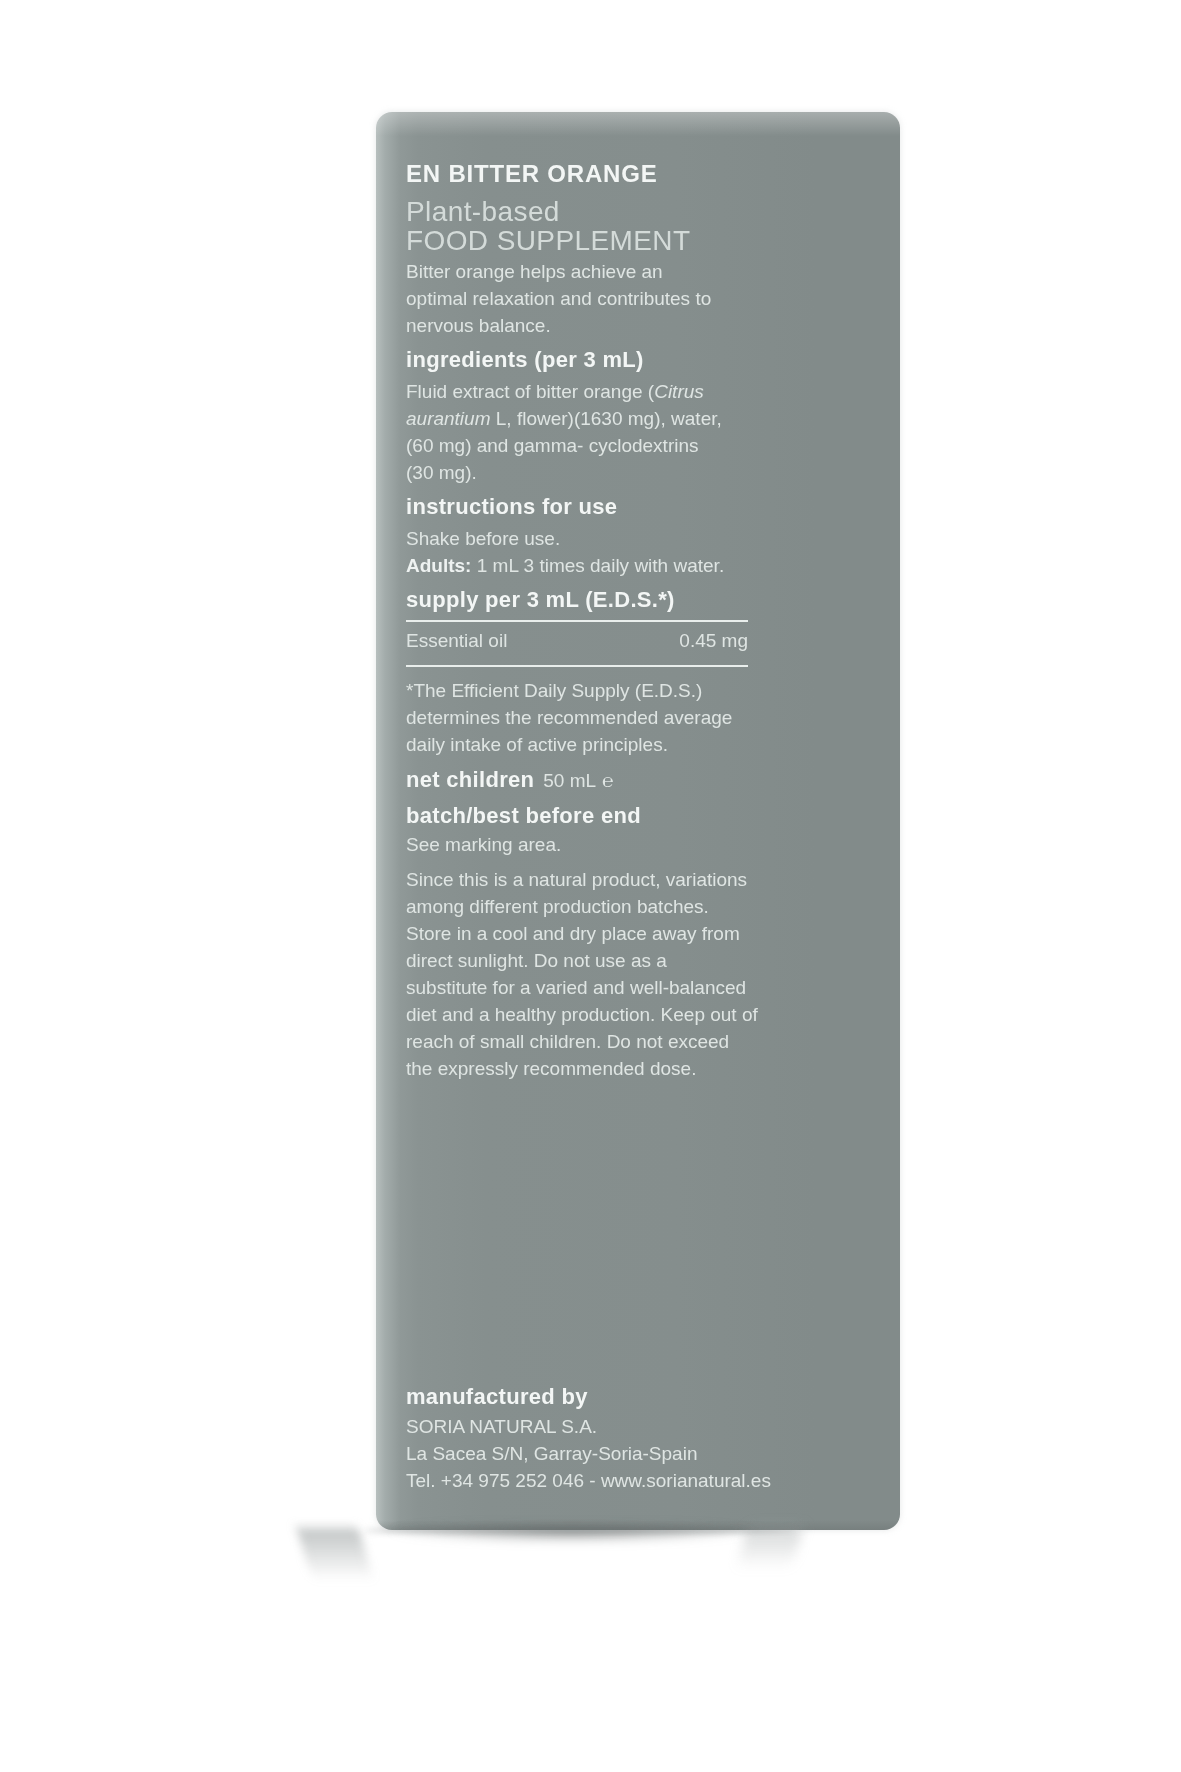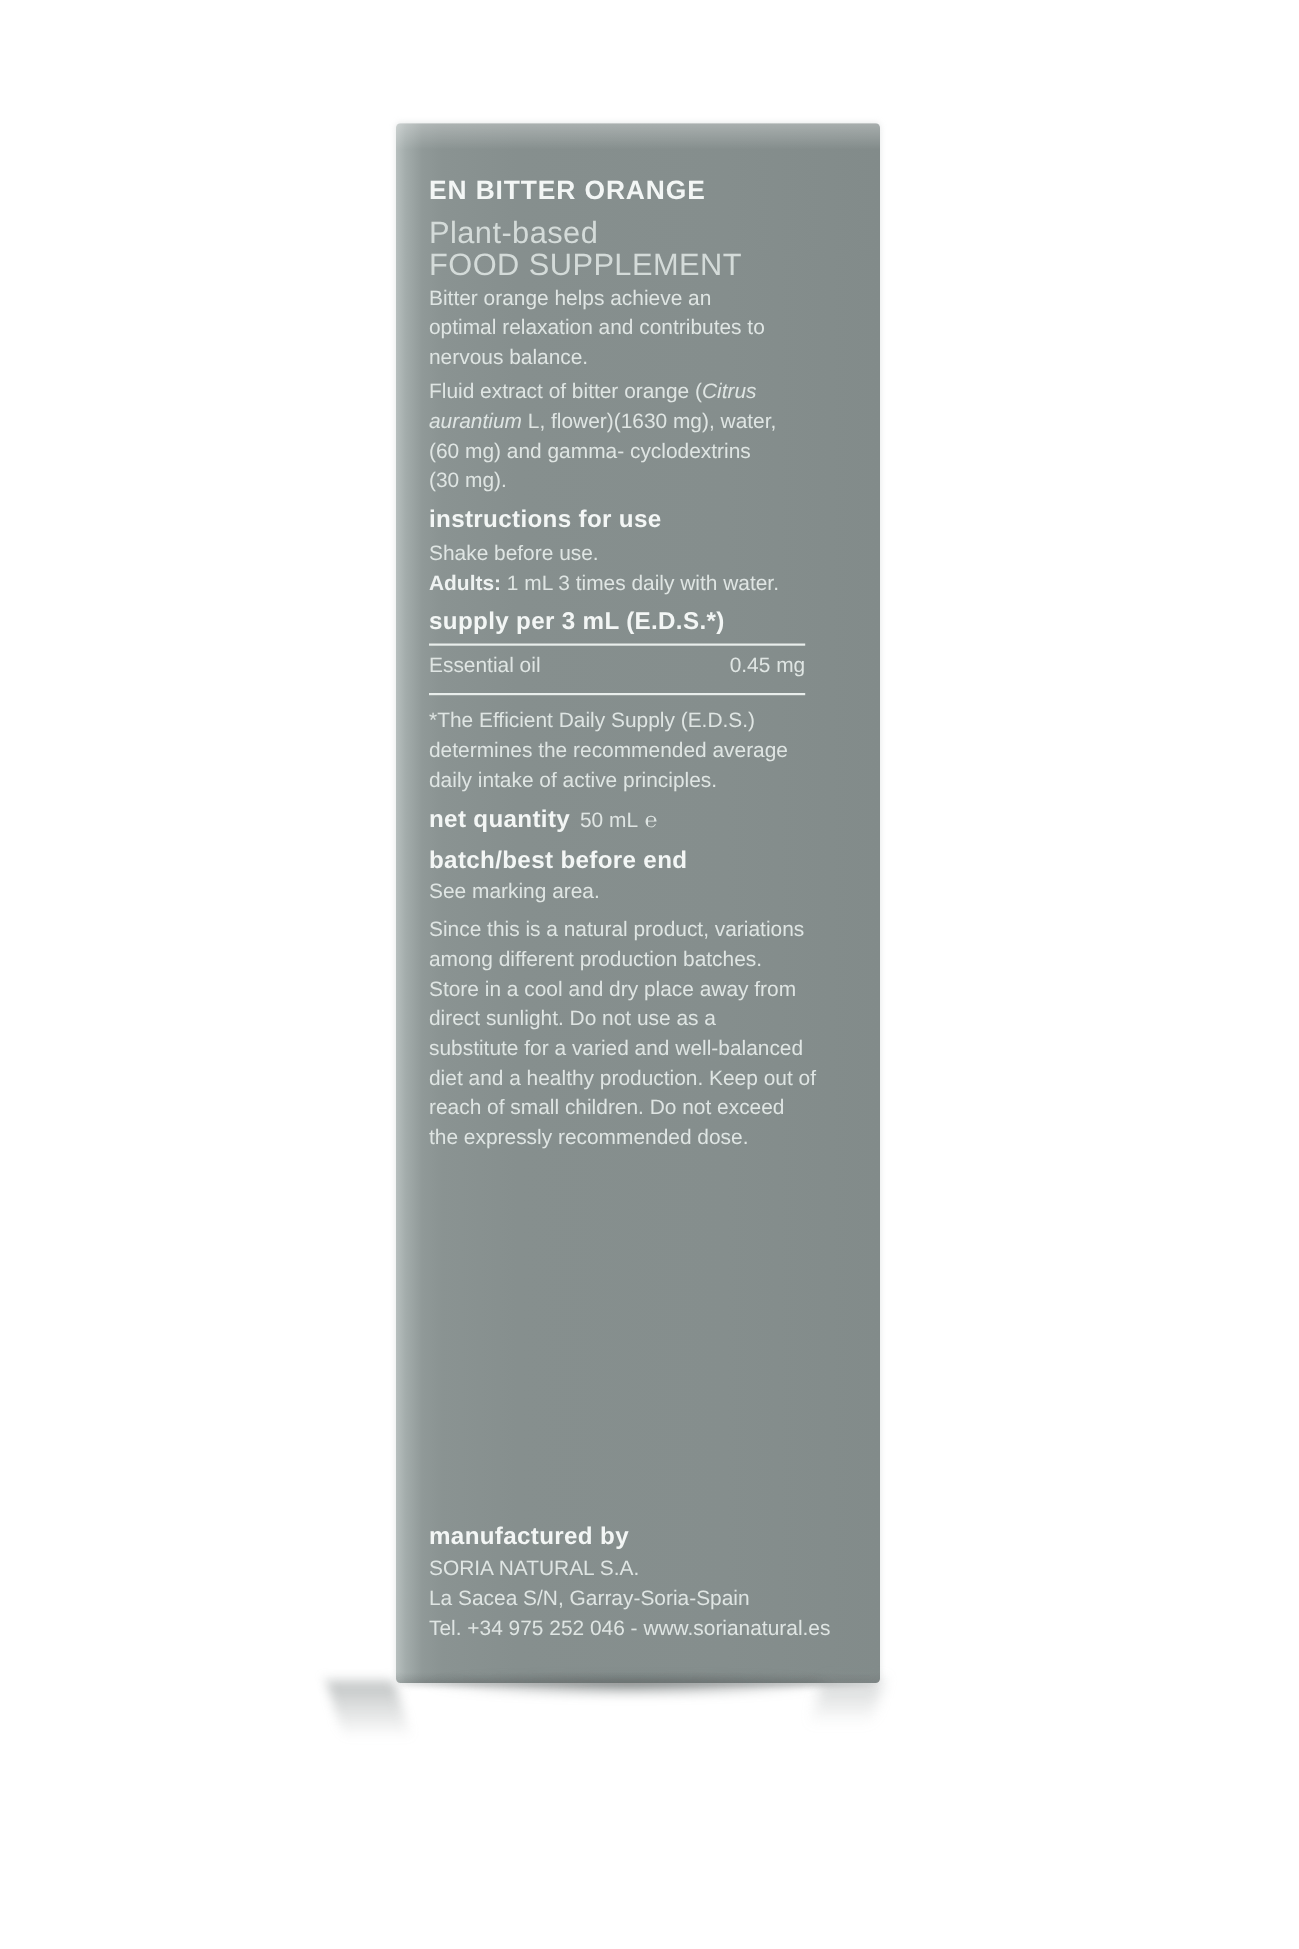--- a/index.html
+++ b/index.html
@@ -1,22 +1,22 @@
 <!DOCTYPE html>
 <html><head>
 <meta charset="utf-8">
 <style>
   html,body{margin:0;padding:0;}
   body{
     width:1181px;height:1772px;position:relative;background:#ffffff;
     font-family:"Liberation Sans","DejaVu Sans",sans-serif;overflow:hidden;
   }
   .box-panel{
-    position:absolute;left:360px;top:112px;width:440px;height:1418px;
-    border-radius:4px;
+    position:absolute;left:376px;top:112px;width:524px;height:1418px;
+    border-radius:16px;
     background:
       linear-gradient(to bottom, rgba(255,255,255,0.30) 0px, rgba(255,255,255,0.0) 24px),
       linear-gradient(to top, rgba(70,76,76,0.18) 0px, rgba(70,76,76,0.0) 10px),
       linear-gradient(to right, #b7bfbe 0px, #a3acab 9px, #909998 24px, #8a9392 42px, #868f8e 110px, #858e8d 300px, #828b8a 440px);
     color:#dfe5e3;
     box-shadow:0 0 6px rgba(180,186,185,0.35);
   }
   .panel-content{
     box-sizing:border-box;width:100%;height:100%;
     padding:48px 26px 36px 30px;
@@ -80,20 +80,21 @@
 
     <div class="subtitle">Plant-based</div>
     <div class="subtitle">FOOD SUPPLEMENT</div>
 
     <div class="para">
       <div class="line">Bitter orange helps achieve an</div>
       <div class="line">optimal relaxation and contributes to</div>
       <div class="line">nervous balance.</div>
     </div>
 
+    <h2 class="heading">ingredients (per 3 mL)</h2>
     <div class="para">
       <div class="line"><span>Fluid extract of bitter orange (</span><span class="i">Citrus</span></div>
       <div class="line"><span class="i">aurantium</span><span> L, flower)(1630 mg), water,</span></div>
       <div class="line">(60 mg) and gamma- cyclodextrins</div>
       <div class="line">(30 mg).</div>
     </div>
 
     <h2 class="heading">instructions for use</h2>
     <div class="para">
       <div class="line">Shake before use.</div>
@@ -110,21 +111,21 @@
       <div class="rule"></div>
     </div>
 
     <div class="para" style="margin-top:10px;">
       <div class="line">*The Efficient Daily Supply (E.D.S.)</div>
       <div class="line">determines the recommended average</div>
       <div class="line">daily intake of active principles.</div>
     </div>
 
     <div class="nq-line">
-      <span class="nq-label">net quantity</span><span class="nq-value">50 mL</span><span class="est-sign">℮</span>
+      <span class="nq-label">net children</span><span class="nq-value">50 mL</span><span class="est-sign">℮</span>
     </div>
 
     <h2 class="heading">batch/best before end</h2>
     <div class="line">See marking area.</div>
 
     <div class="para" style="margin-top:8px;">
       <div class="line">Since this is a natural product, variations</div>
       <div class="line">among different production batches.</div>
       <div class="line">Store in a cool and dry place away from</div>
       <div class="line">direct sunlight. Do not use as a</div>

